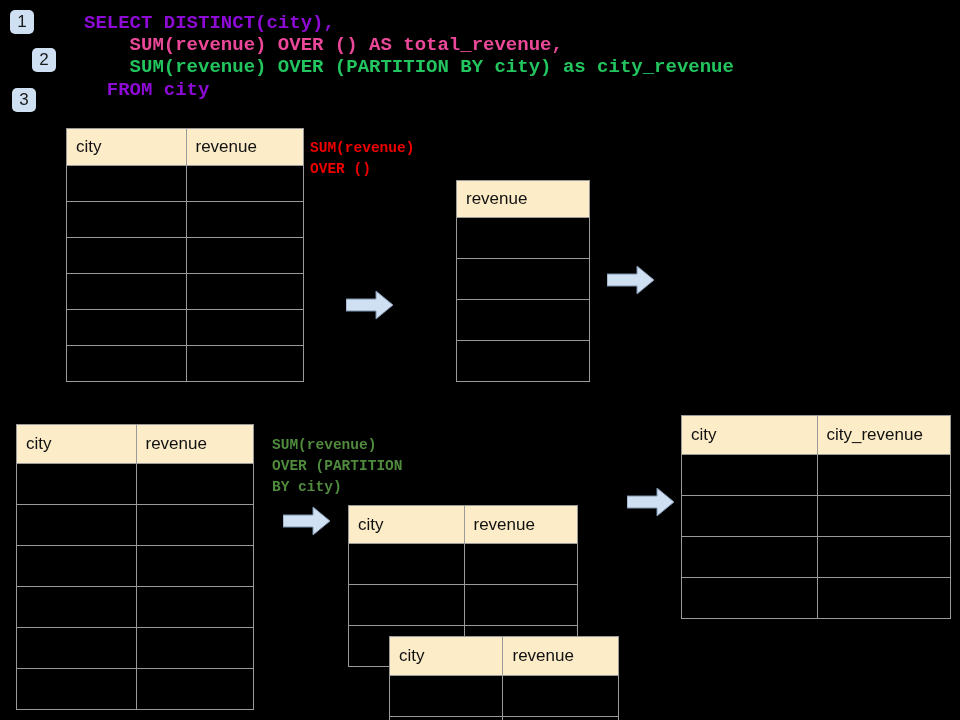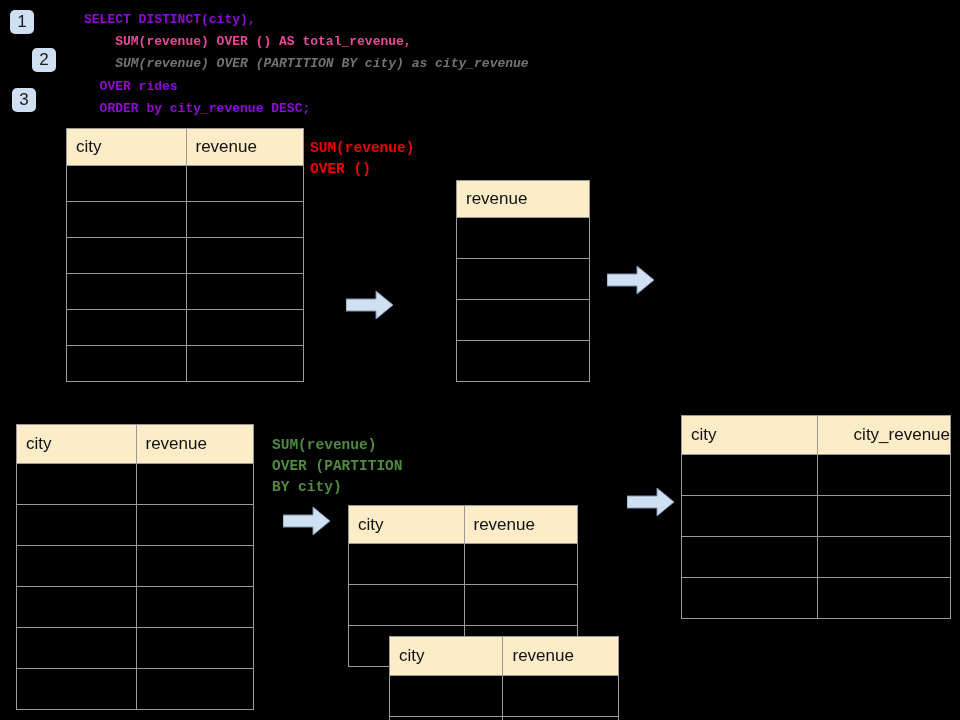--- a/index.html
+++ b/index.html
@@ -27,28 +27,28 @@
     text-align: center;
     line-height: 24px;
     width: 24px;
     height: 24px;
   }
 
   
   .sql {
     position: absolute;
     font-family: "Liberation Mono", monospace;
-    font-size: 13px;
+    font-size: 19px;
     font-weight: bold;
     white-space: pre;
     letter-spacing: 0px;
   }
   .sql-purple { color: #8e0bd6; }
   .sql-red    { color: #ec4899; }
-  .sql-green  { color: #737373; font-style: italic; }
+  .sql-green  { color: #22c55e; }
 
   
   .annot {
     position: absolute;
     font-family: "Liberation Mono", monospace;
     font-size: 14.5px;
     font-weight: bold;
     white-space: pre;
     line-height: 21px;
   }
@@ -92,22 +92,21 @@
 
 <div id="canvas">
 
   <div class="badge" style="left:10px; top:10px;">1</div>
   <div class="badge" style="left:32px; top:48px;">2</div>
   <div class="badge" style="left:12px; top:88px;">3</div>
 
   <div class="sql sql-purple" style="left:84px; top:12px;">SELECT DISTINCT(city),</div>
   <div class="sql sql-red" style="left:84px; top:34px;">    SUM(revenue) OVER () AS total_revenue,</div>
   <div class="sql sql-green" style="left:84px; top:56px;">    SUM(revenue) OVER (PARTITION BY city) as city_revenue</div>
-  <div class="sql sql-purple" style="left:84px; top:79px;">  OVER rides</div>
-  <div class="sql sql-purple" style="left:84px; top:101px;">  ORDER by city_revenue DESC;</div>
+  <div class="sql sql-purple" style="left:84px; top:79px;">  FROM city</div>
 
   <div class="annot annot-red" style="left:310px; top:138px;">SUM(revenue)
 OVER ()</div>
   <div class="annot annot-green" style="left:272px; top:435px;">SUM(revenue)
 OVER (PARTITION
 BY city)</div>
 
   <div id="tables-host">
       <table class="tbl" style="left: 66px; top: 128px; width: 238px;">
         <colgroup>
@@ -258,21 +257,21 @@
         </tbody>
       </table>
       <table class="tbl" style="left: 681px; top: 415px; width: 270px;">
         <colgroup>
           <col style="width: 135px;">
           <col style="width: 133px;">
         </colgroup>
         <thead>
           <tr>
             <th style="height: 39px;">city</th>
-            <th style="height: 39px; text-align: right;">city_revenue</th>
+            <th style="height: 39px;">city_revenue</th>
           </tr>
         </thead>
         <tbody>
           <tr>
             <td style="height: 41px;"></td>
             <td style="height: 41px;"></td>
           </tr>
           <tr>
             <td style="height: 41px;"></td>
             <td style="height: 41px;"></td>

